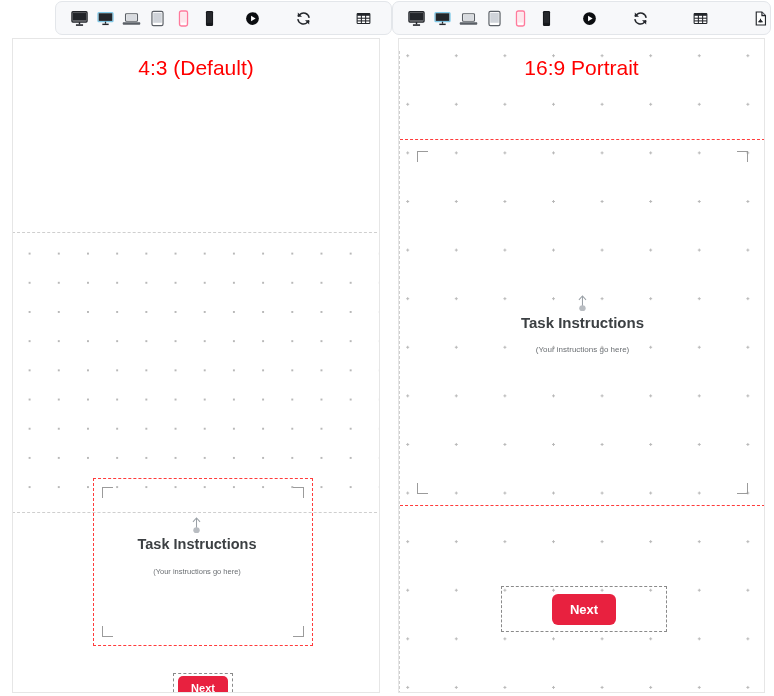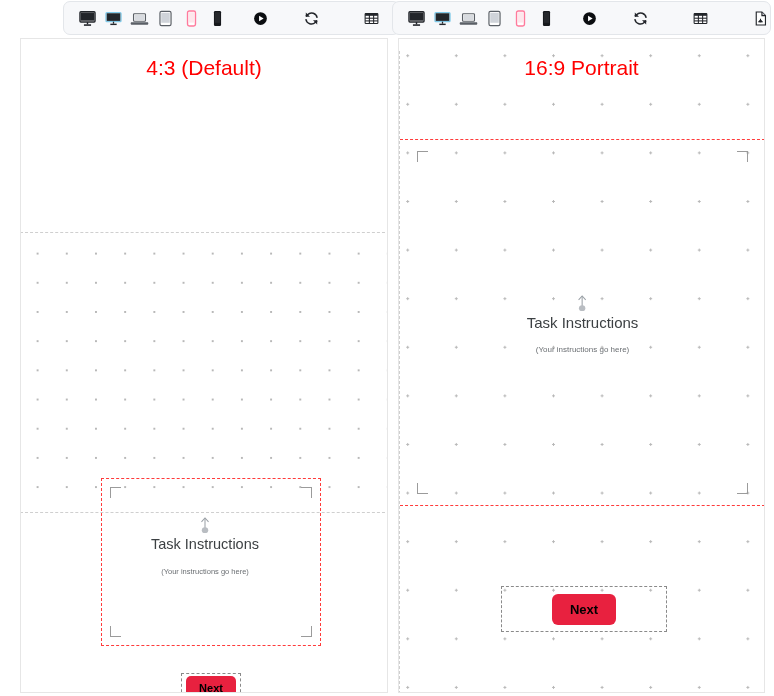--- a/index.html
+++ b/index.html
@@ -8,21 +8,21 @@
     width: 774px; height: 696px;
     background: #ffffff;
     font-family: "Liberation Sans", sans-serif;
     overflow: hidden;
   }
 
   .app { position: relative; width: 774px; height: 696px; background:#ffffff; }
 
   
   .pane { position: absolute; top: 0; height: 696px; }
-  .pane.left  { left: 16px;   width: 387px; padding-left: 44px; }
+  .pane.left  { left: 8px;   width: 387px; padding-left: 44px; }
   .pane.right { left: 389px; width: 385px; }
 
   
   .toolbar {
     position: relative;
     height: 34px;
     margin: 1px 3px 0 3px;
     background: #f7f8fa;
     border: 1px solid #e3e6ea;
     border-radius: 7px;
@@ -126,21 +126,21 @@
     text-align: center;
     white-space: nowrap;
   }
   .instr .cursor-icon {
     display: block;
     margin: 0 auto 2px auto;
     width: 16px; height: 18px;
   }
   .instr-title {
     font-size: 14.5px;
-    font-weight: normal;
+    font-weight: bold;
     color: #3c4043;
     line-height: 1.15;
     text-align: center;
   }
   .instr-sub {
     font-size: 7.5px;
     color: #6b6f73;
     margin-top: 15px;
     line-height: 1.1;
   }
@@ -155,21 +155,21 @@
     border: 1px dashed #8a8a8a;
     display: flex;
     align-items: center;
     justify-content: center;
   }
   .next-slot.nleft  { left: 161px; top: 440px; width: 60px; height: 30px; }
   .next-slot.nright { left: 101px; top: 535px; width: 166px; height: 46px; }
 
   .next-btn {
     background: #e8213f;
-    color: #000000;
+    color: #ffffff;
     border: none;
     border-radius: 5px;
     font-family: "Liberation Sans", sans-serif;
     cursor: pointer;
     line-height: 1;
   }
   .nleft .next-btn  { font-size: 11px; font-weight: bold; padding: 7px 13px; border-radius: 5px; }
   .nright .next-btn { font-size: 13px; font-weight: bold; padding: 9px 18px; border-radius: 6px; }
 
   svg { display: block; }

